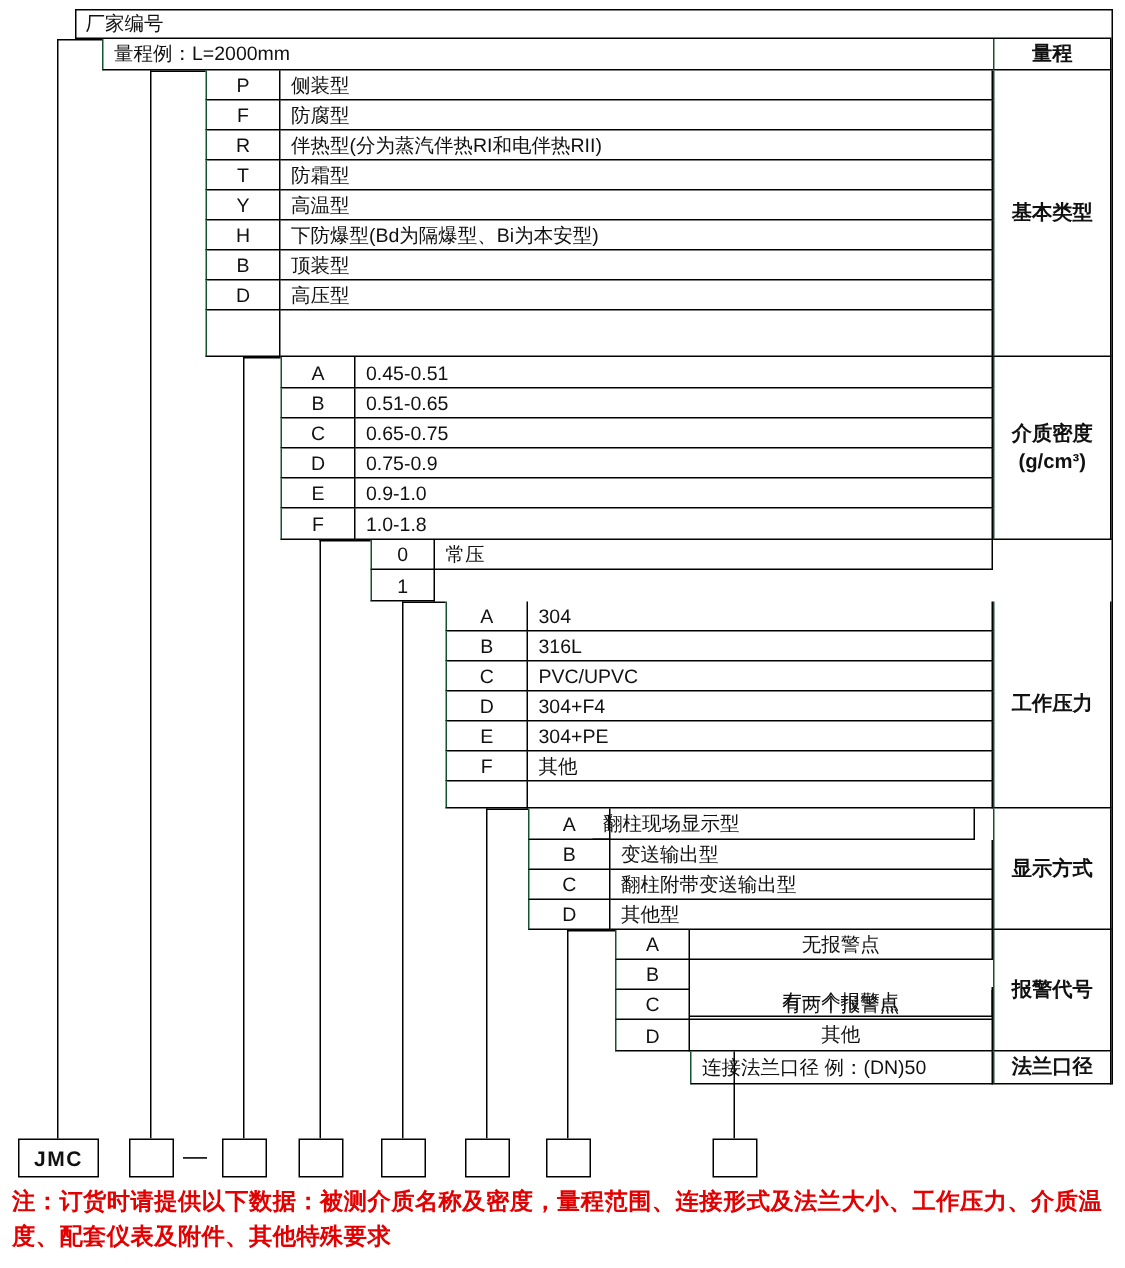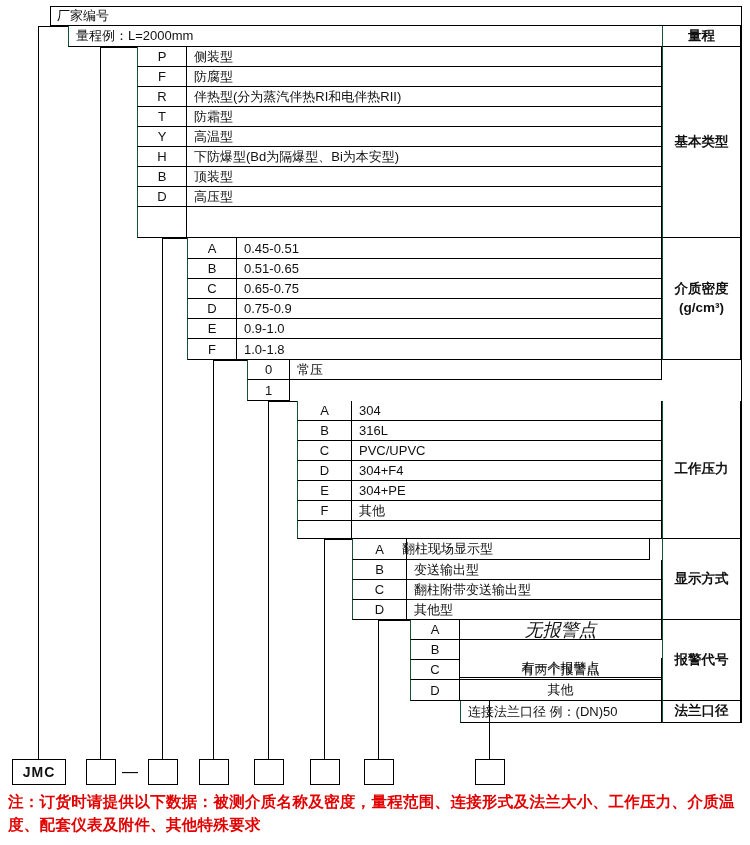--- a/index.html
+++ b/index.html
@@ -144,21 +144,21 @@
 
   <div class="cell code bb bl br" style="left:352px;top:580px;width:55px;height:20px;">C</div>
   <div class="cell desc bb br" style="left:407px;top:580px;width:255px;height:20px;">翻柱附带变送输出型</div>
 
   <div class="cell code bb bl br" style="left:352px;top:600px;width:55px;height:20px;">D</div>
   <div class="cell grp bb br bl" style="left:662px;top:539px;width:79px;height:81px;">显示方式</div>
 
   <div class="cell desc bb br" style="left:407px;top:600px;width:255px;height:20px;">其他型</div>
 
   <div class="cell code bb bl br" style="left:410px;top:620px;width:50px;height:20px;">A</div>
-  <div class="cell bb br" style="left:460px;top:620px;width:202px;height:20px;justify-content:center;font-size:18px;font-style:italic;">无报警点</div>
+  <div class="cell bb br" style="left:460px;top:620px;width:202px;height:20px;justify-content:center;font-size:13px;">无报警点</div>
 
   <div class="cell code bb bl br" style="left:410px;top:640px;width:50px;height:20px;">B</div>
   <div class="cell bb br" style="left:460px;top:640px;width:202px;height:20px;justify-content:center;font-size:13px;margin-top:18px;">有一个报警点</div>
 
   <div class="cell code bb bl br" style="left:410px;top:660px;width:50px;height:20px;">C</div>
   <div class="cell bb br" style="left:460px;top:660px;width:202px;height:20px;justify-content:center;font-size:13px;">有两个报警点</div>
 
   <div class="cell code bb bl br" style="left:410px;top:680px;width:50px;height:21px;">D</div>
   <div class="cell bb br" style="left:460px;top:680px;width:202px;height:21px;justify-content:center;font-size:13px;">其他</div>
 

